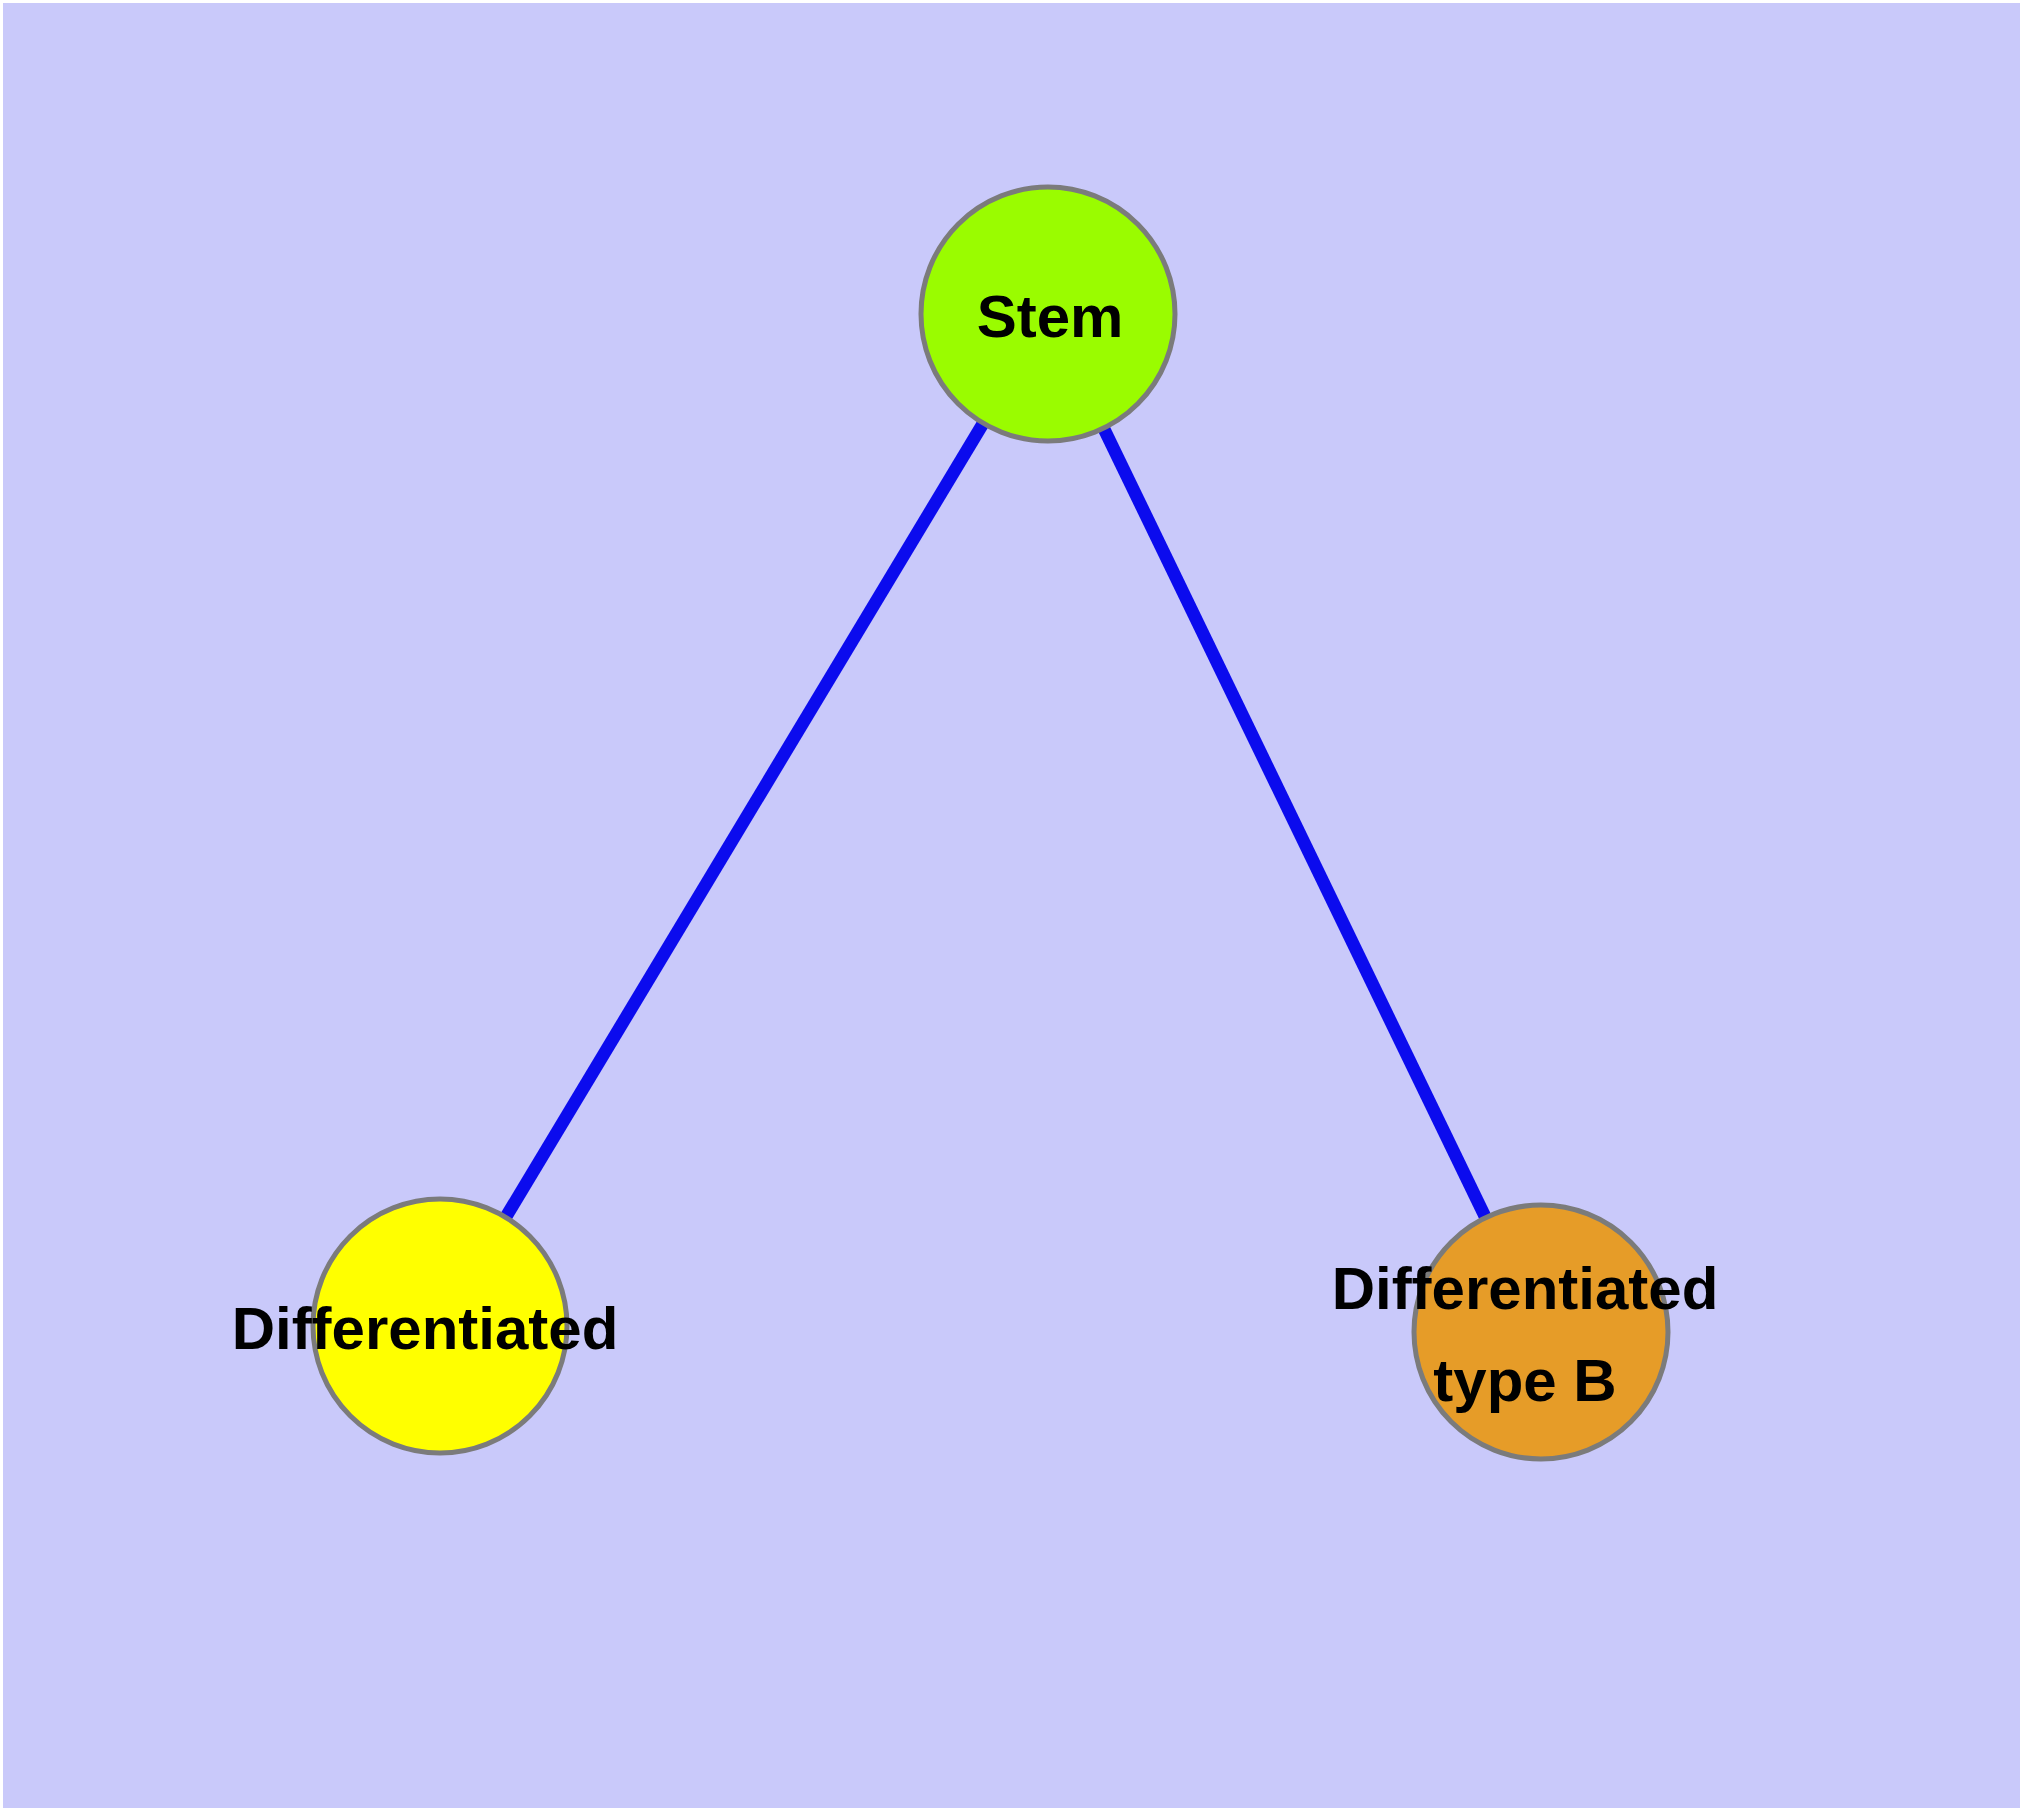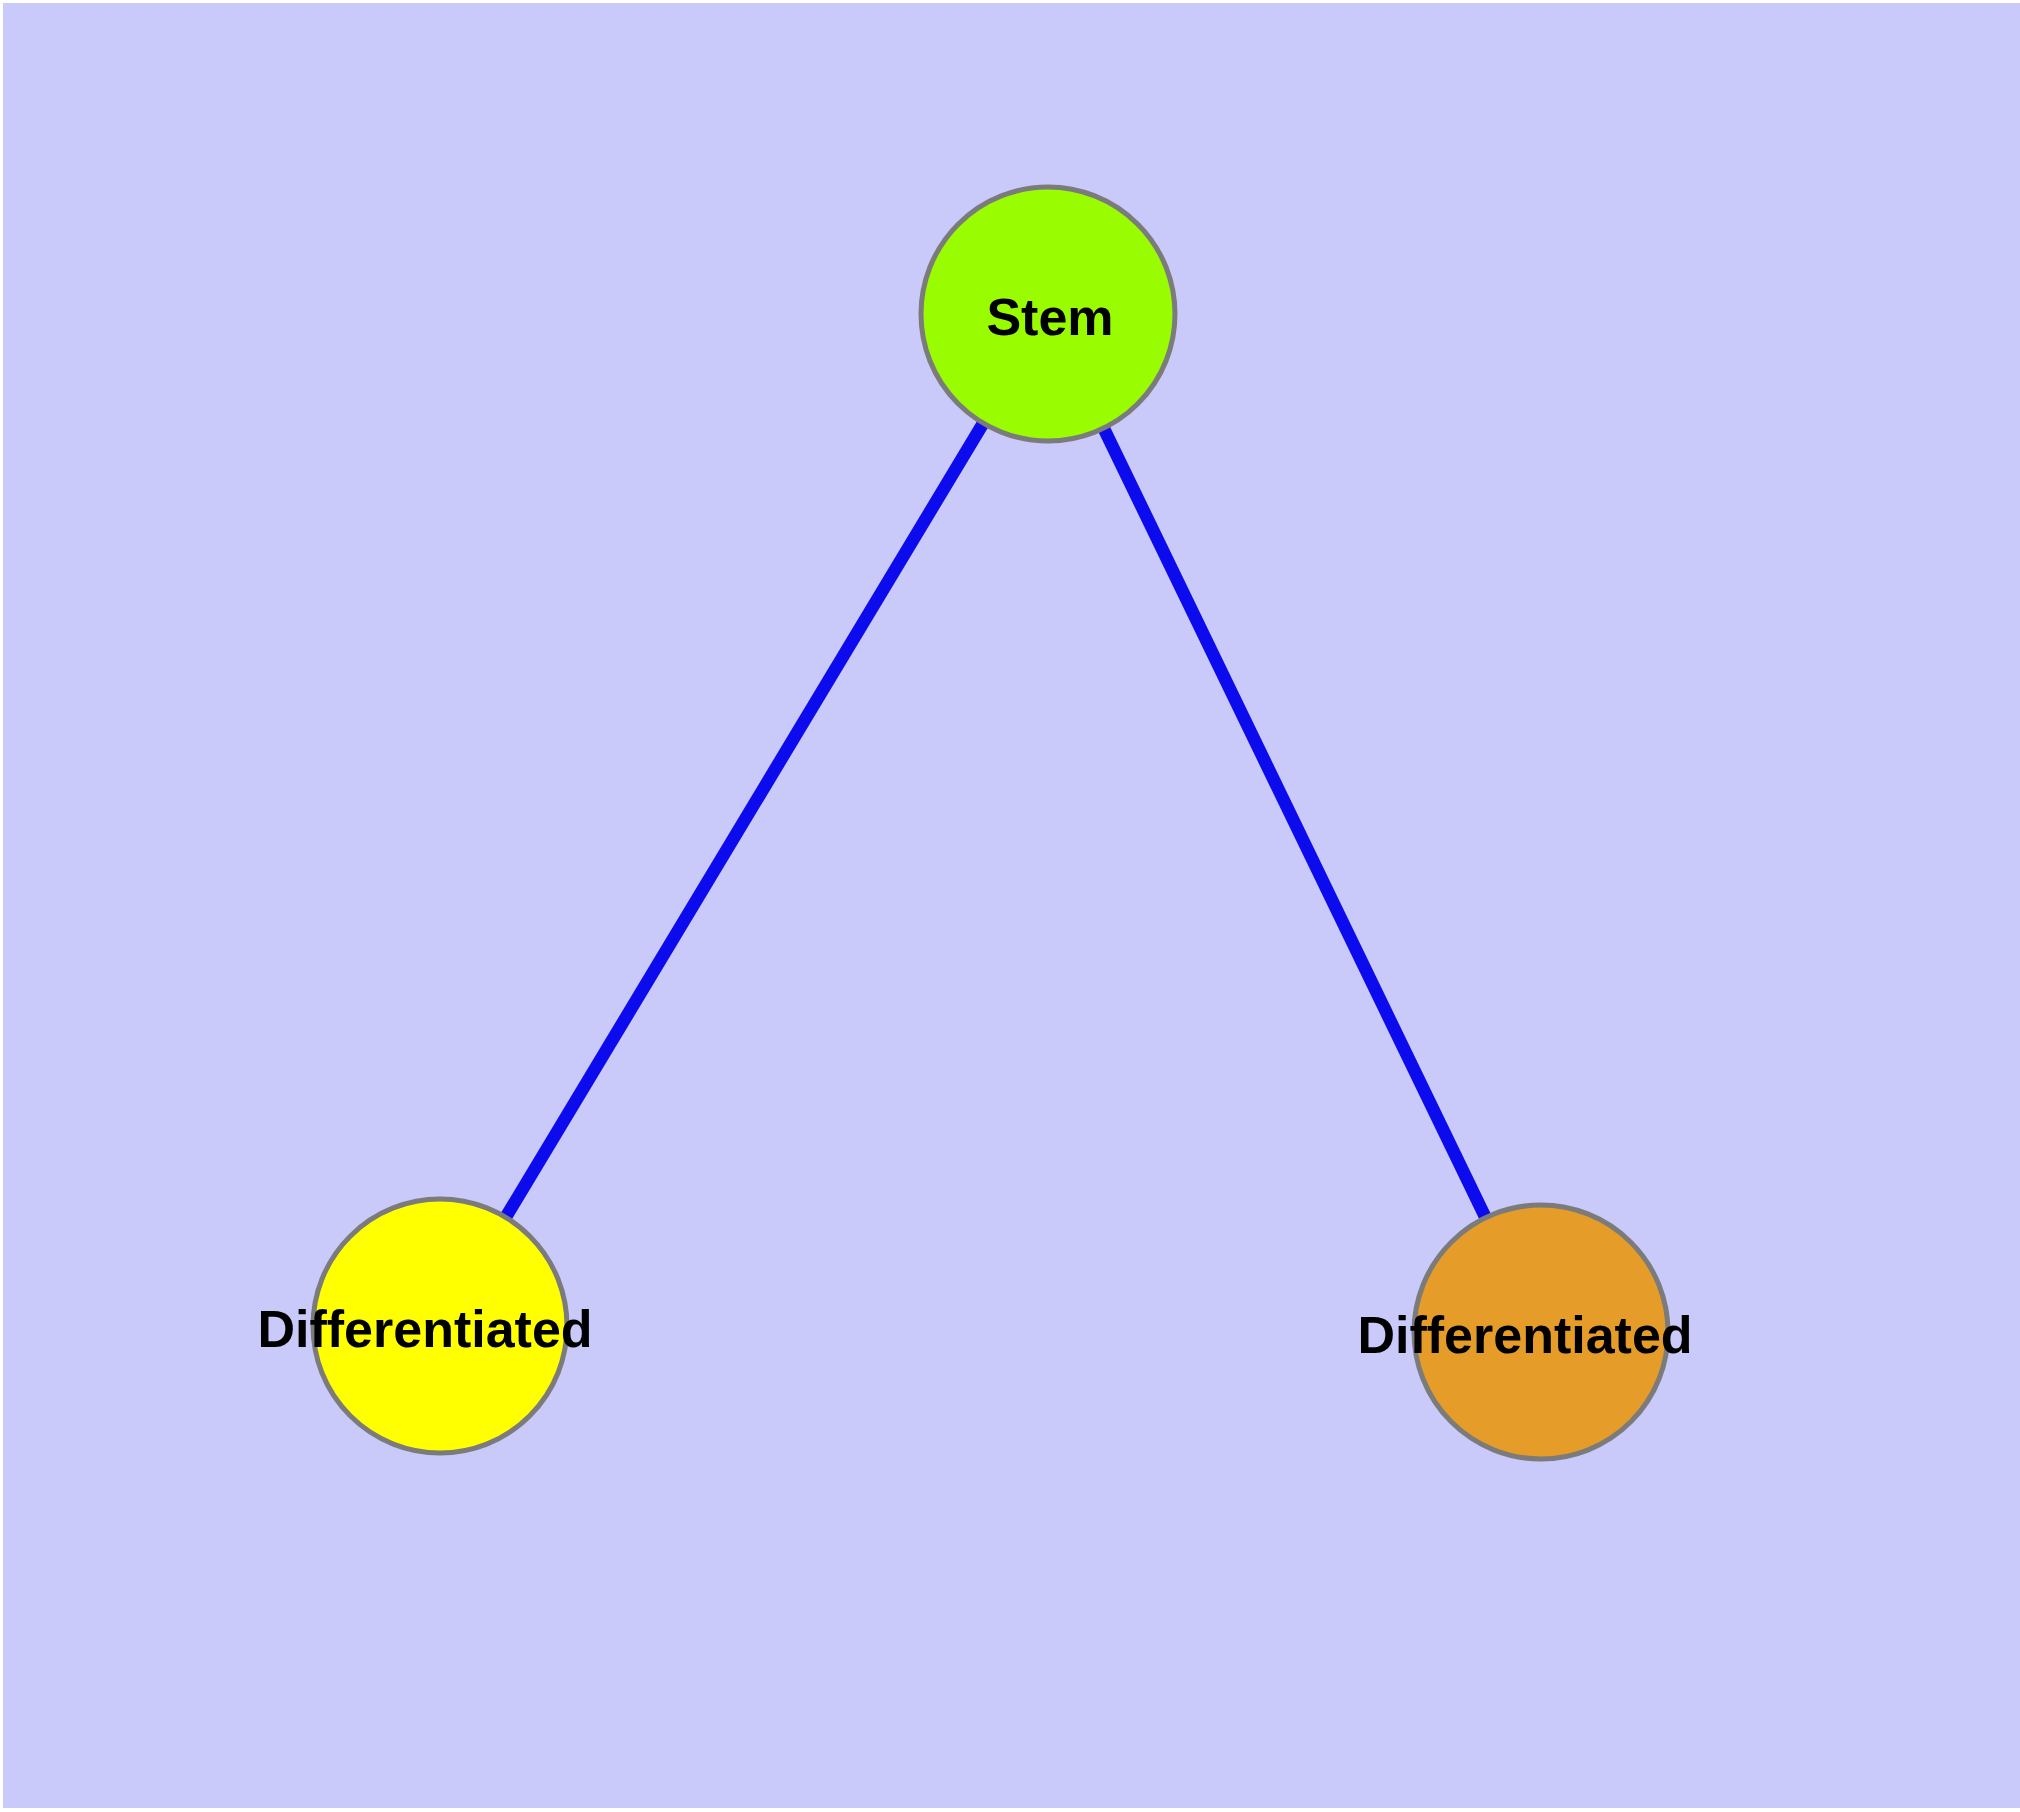--- a/index.html
+++ b/index.html
@@ -31,21 +31,21 @@
     border-radius: 50%;
     box-sizing: border-box;
     transform: translate(-50%, -50%);
   }
 
   .node-label {
     position: absolute;
     transform: translate(-50%, -50%);
     text-align: center;
     font-weight: bold;
-    font-size: 52px;
+    font-size: 60px;
     line-height: 92px;
     white-space: nowrap;
     letter-spacing: 0;
   }
   .node-label .line { display: block; }
 </style>
 </head>
 <body>
 
 <div class="canvas">
@@ -63,15 +63,16 @@
   <div class="node-label" style="left: 1050px; top: 317px; color: rgb(0, 0, 0);">
     <span class="line">Stem</span>
   </div>
 
   <div class="node-label" style="left: 425px; top: 1329px; color: rgb(0, 0, 0);">
     <span class="line">Differentiated</span>
   </div>
 
   <div class="node-label" style="left: 1525px; top: 1335px; color: rgb(0, 0, 0);">
     <span class="line">Differentiated</span>
+    <span class="line">type B</span>
   </div>
 </div>
 
 
 </body></html>

